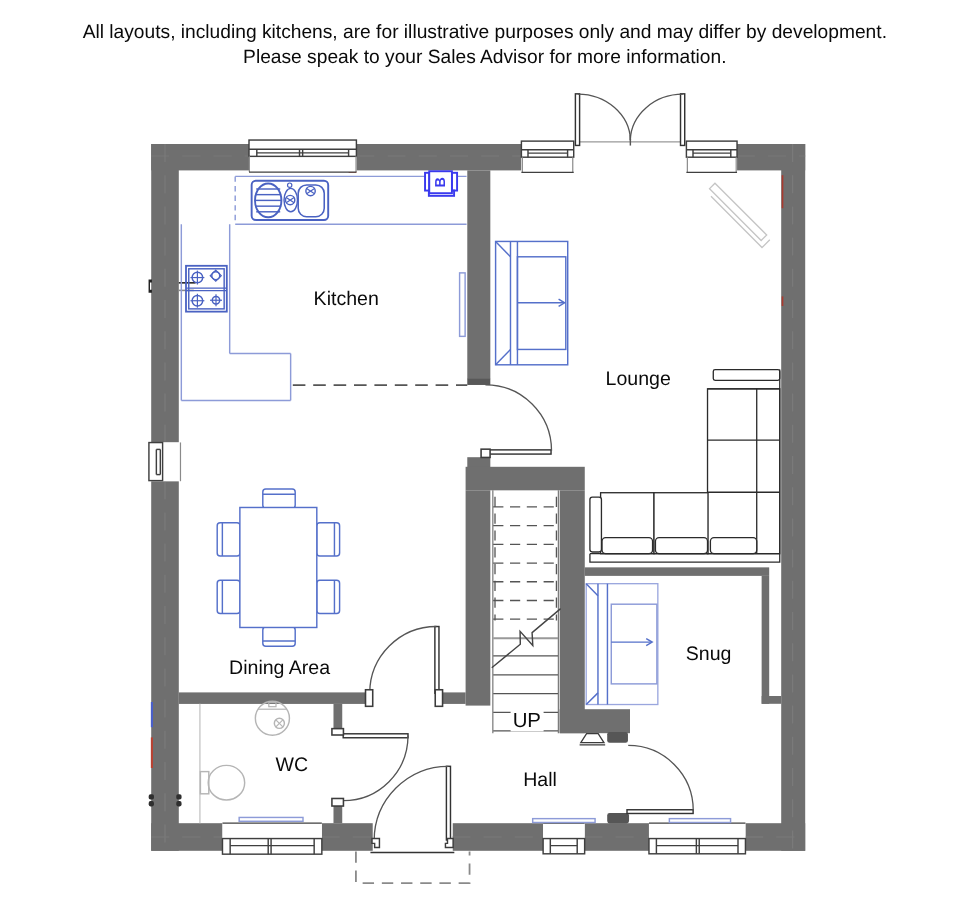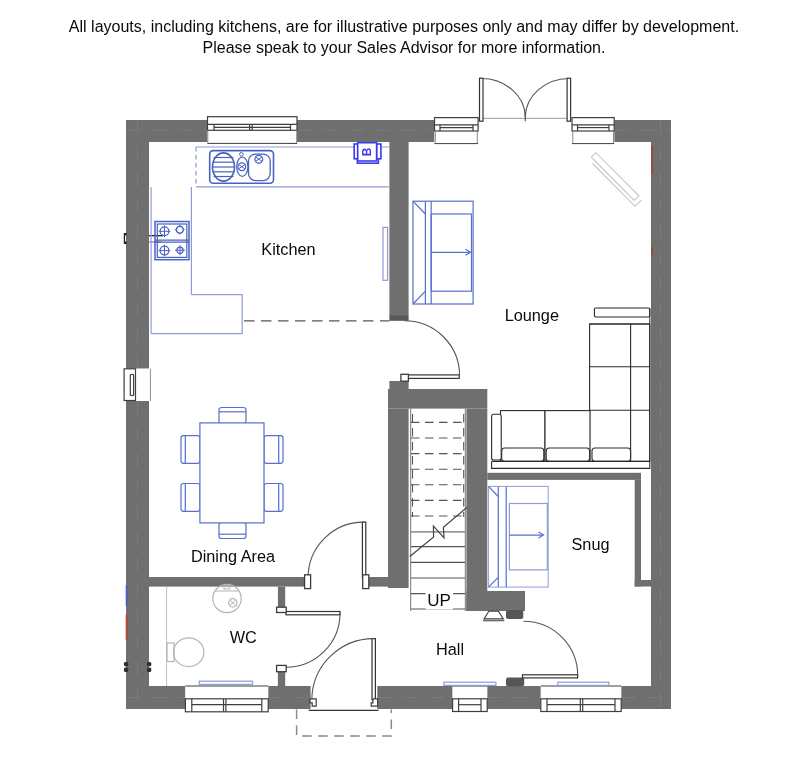--- a/index.html
+++ b/index.html
@@ -1,17 +1,17 @@
 <!DOCTYPE html>
 <html><head>
 <meta charset="utf-8">
 <style>
   html,body{margin:0;padding:0;background:#ffffff;}
   .page{position:relative;width:808px;height:768px;background:#ffffff;overflow:hidden;
-        font-family:"Liberation Sans", sans-serif;}
+        font-family:"Liberation Sans", sans-serif;border-radius:10px;}
   svg text{font-family:"Liberation Sans", sans-serif;fill:#0a0a0a;}
 </style>
 </head>
 <body>
 <div class="page">
 <svg width="808" height="768" viewBox="0 0 808 768" xmlns="http://www.w3.org/2000/svg">
 
 <rect x="0" y="0" width="808" height="768" fill="#ffffff"></rect>
 
 <text x="404" y="32" font-size="16" text-anchor="middle">All layouts, including kitchens, are for illustrative purposes only and may differ by development.</text>

